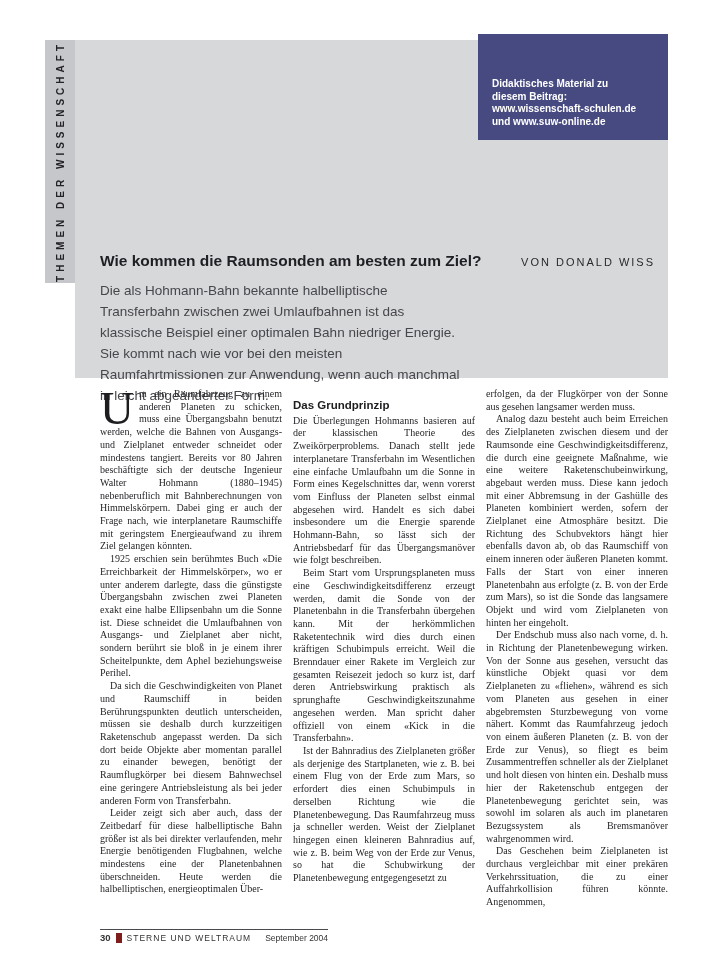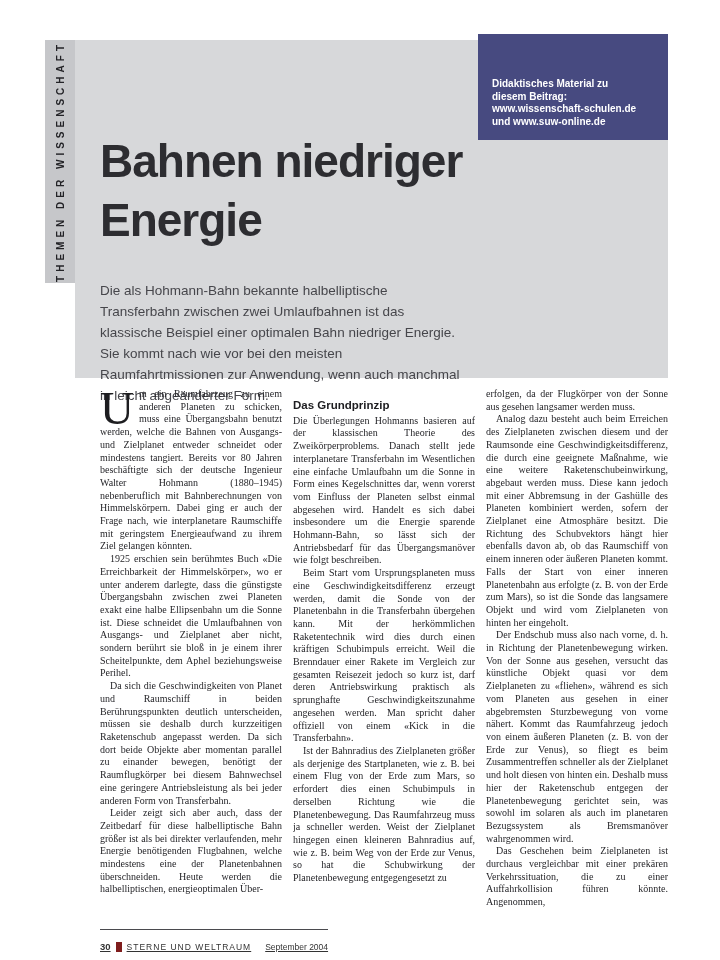--- a/index.html
+++ b/index.html
@@ -59,21 +59,21 @@
     font-size:47px;line-height:38px;height:37px;margin:1px 5px 0 0;color:#1d1d20;
   }
   h2.subhead{
     font-family:"Liberation Sans",sans-serif;font-size:11.5px;font-weight:bold;
     color:#1d1d20;margin:11px 0 3px 0;text-align:left;
   }
   
   .footer{
     position:absolute;left:100px;top:929px;
     display:inline-flex;align-items:baseline;border-top:1px solid #4a4a4e;
-    padding-top:11px;color:#333;text-decoration:underline;
+    padding-top:2px;color:#333;
   }
   .footer .pageno{font-size:9.5px;font-weight:bold;padding-right:5px;}
   .footer .mag{
     font-size:8.5px;letter-spacing:1px;border-left:6px solid #7f1d1d;
     padding-left:5px;white-space:nowrap;
   }
   .footer .issue{font-size:8.5px;margin-left:14px;white-space:nowrap;text-align:right;}
 </style>
 </head>
 <body>
@@ -82,21 +82,24 @@
   <span class="vtext">THEMEN DER WISSENSCHAFT</span>
 </div>
 
 <div class="header-panel">
   <div class="info-box">
     <div>Didaktisches Material zu</div>
     <div>diesem Beitrag:</div>
     <div>www.wissenschaft-schulen.de</div>
     <div>und www.suw-online.de</div>
   </div>
-  <h1 class="page-title">Bahnen niedriger Energie</h1>
+  <div class="subtitle-row">
+    <span class="subtitle">Wie kommen die Raumsonden am besten zum Ziel?</span>
+    <span class="byline">VON DONALD WISS</span>
+  </div>
   <p class="intro">Die als Hohmann-Bahn bekannte halbelliptische Transferbahn zwischen zwei Umlaufbahnen ist das klassische Beispiel einer optimalen Bahn niedriger Energie. Sie kommt nach wie vor bei den meisten Raumfahrtmissionen zur Anwendung, wenn auch manchmal in leicht abgeänderter Form.</p>
 </div>
 
 <div class="columns">
   <div class="col">
     <p><span class="dropcap">U</span><span>m ein Raumfahrzeug zu einem anderen Planeten zu schicken, muss eine Übergangsbahn benutzt werden, welche die Bahnen von Ausgangs- und Zielplanet entweder schneidet oder mindestens tangiert. Bereits vor 80 Jahren beschäftigte sich der deutsche Ingenieur Walter Hohmann (1880–1945) nebenberuflich mit Bahnberechnungen von Himmelskörpern. Dabei ging er auch der Frage nach, wie interplanetare Raumschiffe mit geringstem Energieaufwand zu ihrem Ziel gelangen könnten.</span></p>
     <p class="indent">1925 erschien sein berühmtes Buch «Die Erreichbarkeit der Himmelskörper», wo er unter anderem darlegte, dass die günstigste Übergangsbahn zwischen zwei Planeten exakt eine halbe Ellipsenbahn um die Sonne ist. Diese schneidet die Umlaufbahnen von Ausgangs- und Zielplanet aber nicht, sondern berührt sie bloß in je einem ihrer Scheitelpunkte, dem Aphel beziehungsweise Perihel.</p>
     <p class="indent">Da sich die Geschwindigkeiten von Planet und Raumschiff in beiden Berührungspunkten deutlich unterscheiden, müssen sie deshalb durch kurzzeitigen Raketenschub angepasst werden. Da sich dort beide Objekte aber momentan parallel zu einander bewegen, benötigt der Raumflugkörper bei diesem Bahnwechsel eine geringere Antriebsleistung als bei jeder anderen Form von Transferbahn.</p>
     <p class="indent">Leider zeigt sich aber auch, dass der Zeitbedarf für diese halbelliptische Bahn größer ist als bei direkter verlaufenden, mehr Energie benötigenden Flugbahnen, welche mindestens eine der Planetenbahnen überschneiden. Heute werden die halbelliptischen, energieoptimalen Über-</p>
   </div>

